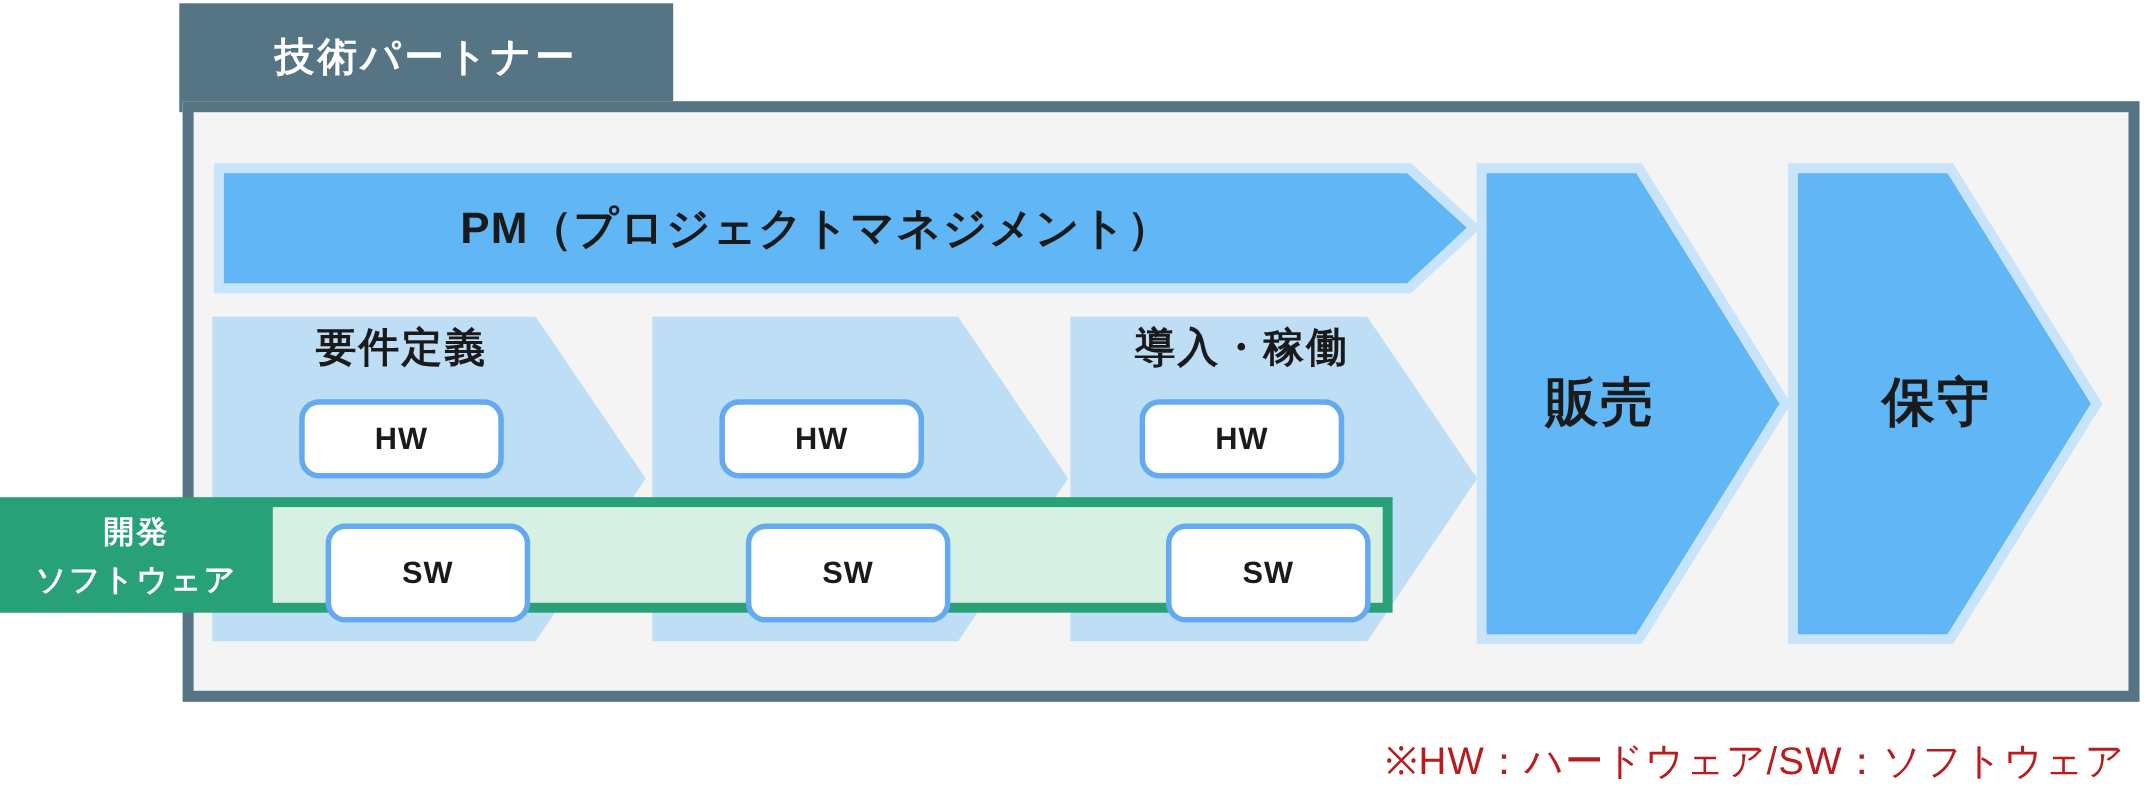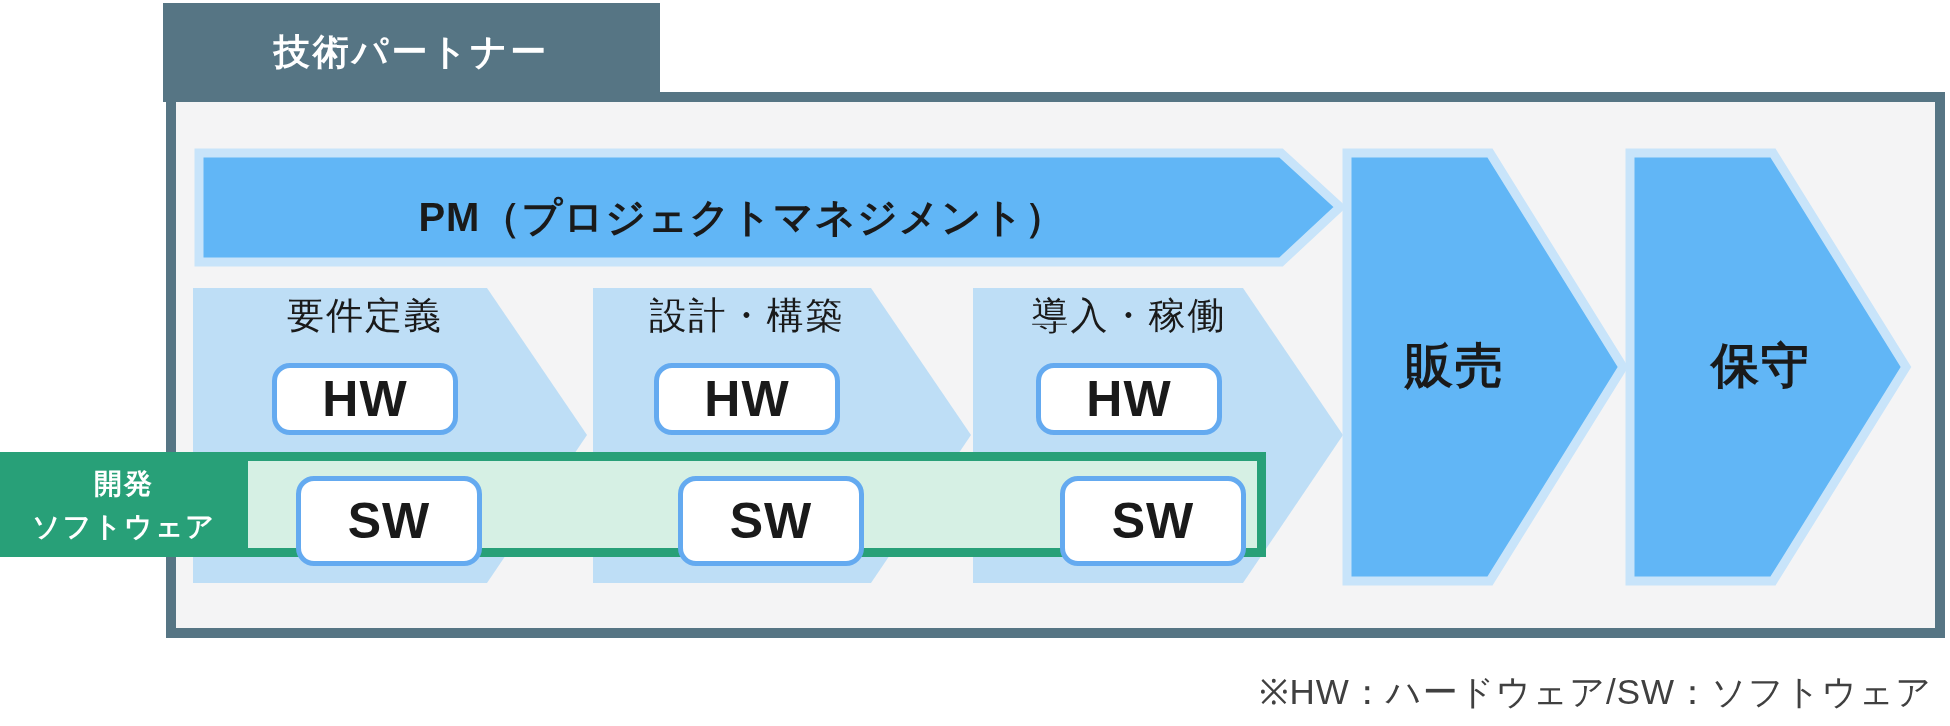--- a/index.html
+++ b/index.html
@@ -5,61 +5,61 @@
   html,body{margin:0;padding:0;background:#ffffff;}
   .stage{
     position:relative;width:1950px;height:726px;overflow:hidden;
     background:#ffffff;
     font-family:"Liberation Sans", sans-serif;
     color:#1a1a1a;
   }
   .abs{position:absolute;}
   
   .tab{
-    left:163px;top:3px;width:497px;height:99px;
+    left:163px;top:3px;width:449px;height:99px;
     background:#567584;
     display:flex;align-items:center;justify-content:center;
   }
   .tab-label{
     color:#ffffff;font-size:36px;font-weight:bold;letter-spacing:3px;
   }
   
   .frame{
     left:166px;top:92px;width:1779px;height:546px;
     box-sizing:border-box;border:10px solid #567584;
     background:#f4f4f5;
   }
   svg.arrows{left:0;top:0;width:1950px;height:726px;pointer-events:none;}
   
   .pm-label{
-    left:199px;top:163px;width:1086px;height:109px;
+    left:199px;top:153px;width:1086px;height:109px;
     display:flex;align-items:center;justify-content:center;
     font-size:40px;font-weight:bold;letter-spacing:1px;
   }
   .phase-label{
     top:293px;width:300px;height:46px;
     display:flex;align-items:center;justify-content:center;
-    font-size:37px;font-weight:normal;letter-spacing:2px;
+    font-size:37px;font-weight:bold;letter-spacing:2px;
   }
   .phase-label.p0{left:215px;}
   .phase-label.p1{left:597px;}
   .phase-label.p2{left:979px;}
   .sales-label,.maint-label{
     top:338px;width:200px;height:56px;
     display:flex;align-items:center;justify-content:center;
     font-size:48px;font-weight:bold;letter-spacing:2px;
   }
   .sales-label{left:1355px;}
   .maint-label{left:1635px;padding-left:26px;}
   
   .hwsw{
     width:186px;height:72px;box-sizing:border-box;
     background:#ffffff;border:5px solid #64aaf0;border-radius:18px;
     display:flex;align-items:center;justify-content:center;
-    font-size:50px;font-weight:bold;letter-spacing:1px;
+    font-size:28px;font-weight:bold;letter-spacing:1px;
   }
   .hw{top:363px;}
   .sw{top:476px;height:90px;margin-left:24px;}
   .bx0{left:272px;} .bx1{left:654px;} .bx2{left:1036px;}
   
   .dev-band{
     left:0;top:452px;width:1266px;height:105px;
     background:#28a078;
   }
   .dev-band-inner{
@@ -69,21 +69,21 @@
   .dev-label{
     left:0;top:452px;width:248px;height:105px;
     display:flex;flex-direction:column;align-items:center;justify-content:center;
     color:#ffffff;font-size:28px;font-weight:bold;line-height:43px;letter-spacing:2px;
     text-align:center;
   }
   
   .footnote{
     right:18px;top:666px;width:900px;height:50px;
     display:flex;align-items:center;justify-content:flex-end;
-    font-size:35px;font-weight:normal;color:#404040;letter-spacing:1px;
+    font-size:35px;font-weight:normal;color:#b91c1c;letter-spacing:1px;
   }
 </style>
 </head>
 <body>
 
 <div class="stage">
 
   <div class="abs tab">
     <span class="tab-label">技術パートナー</span>
   </div>
@@ -99,21 +99,20 @@
     <polygon points="973,288 1243,288 1343,435 1243,583 973,583" fill="#bedef6"></polygon>
 
     <polygon points="1347,153 1490,153 1623,367 1490,581 1347,581" fill="#61b6f6" stroke="#c8e4fa" stroke-width="9" stroke-linejoin="miter"></polygon>
 
     <polygon points="1630,153 1773,153 1906,367 1773,581 1630,581" fill="#61b6f6" stroke="#c8e4fa" stroke-width="9" stroke-linejoin="miter"></polygon>
   </svg>
 
   <div class="abs pm-label">PM（プロジェクトマネジメント）</div>
 
   <div class="abs phase-label p0">要件定義</div>
-  <div class="abs phase-label p1">設計・構築</div>
   <div class="abs phase-label p2">導入・稼働</div>
 
   <div class="abs hwsw hw bx0">HW</div>
   <div class="abs hwsw hw bx1">HW</div>
   <div class="abs hwsw hw bx2">HW</div>
 
   <div class="abs dev-band">
     <div class="dev-band-inner"></div>
   </div>
   <div class="abs dev-label">

